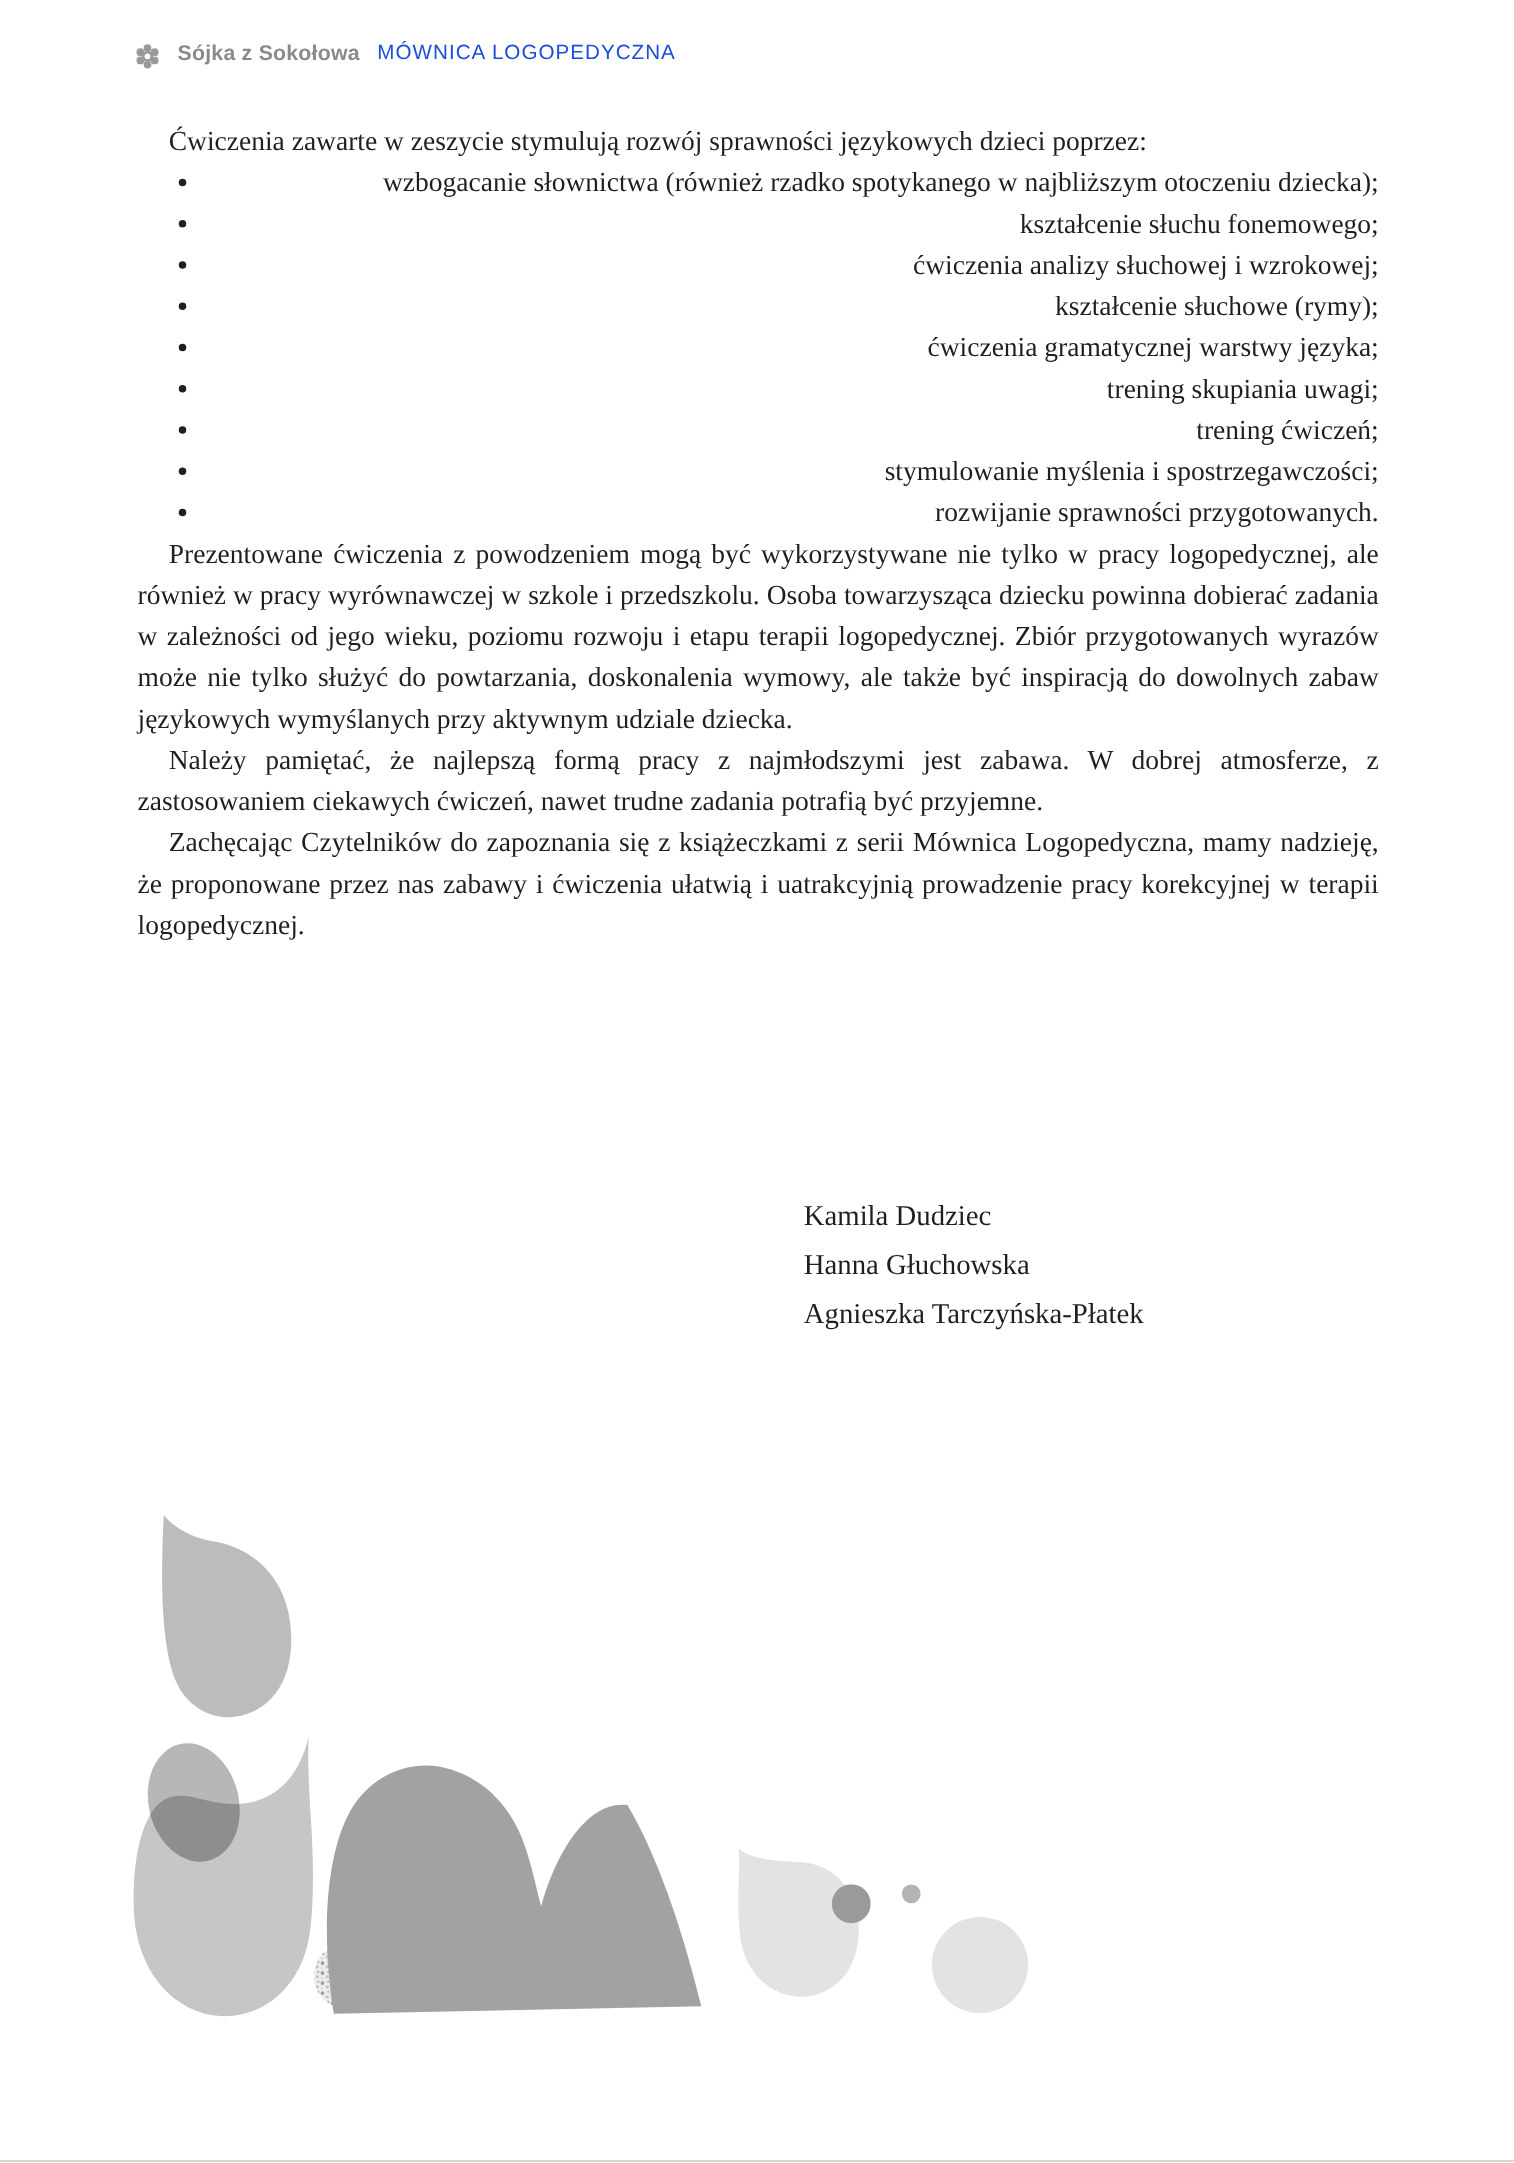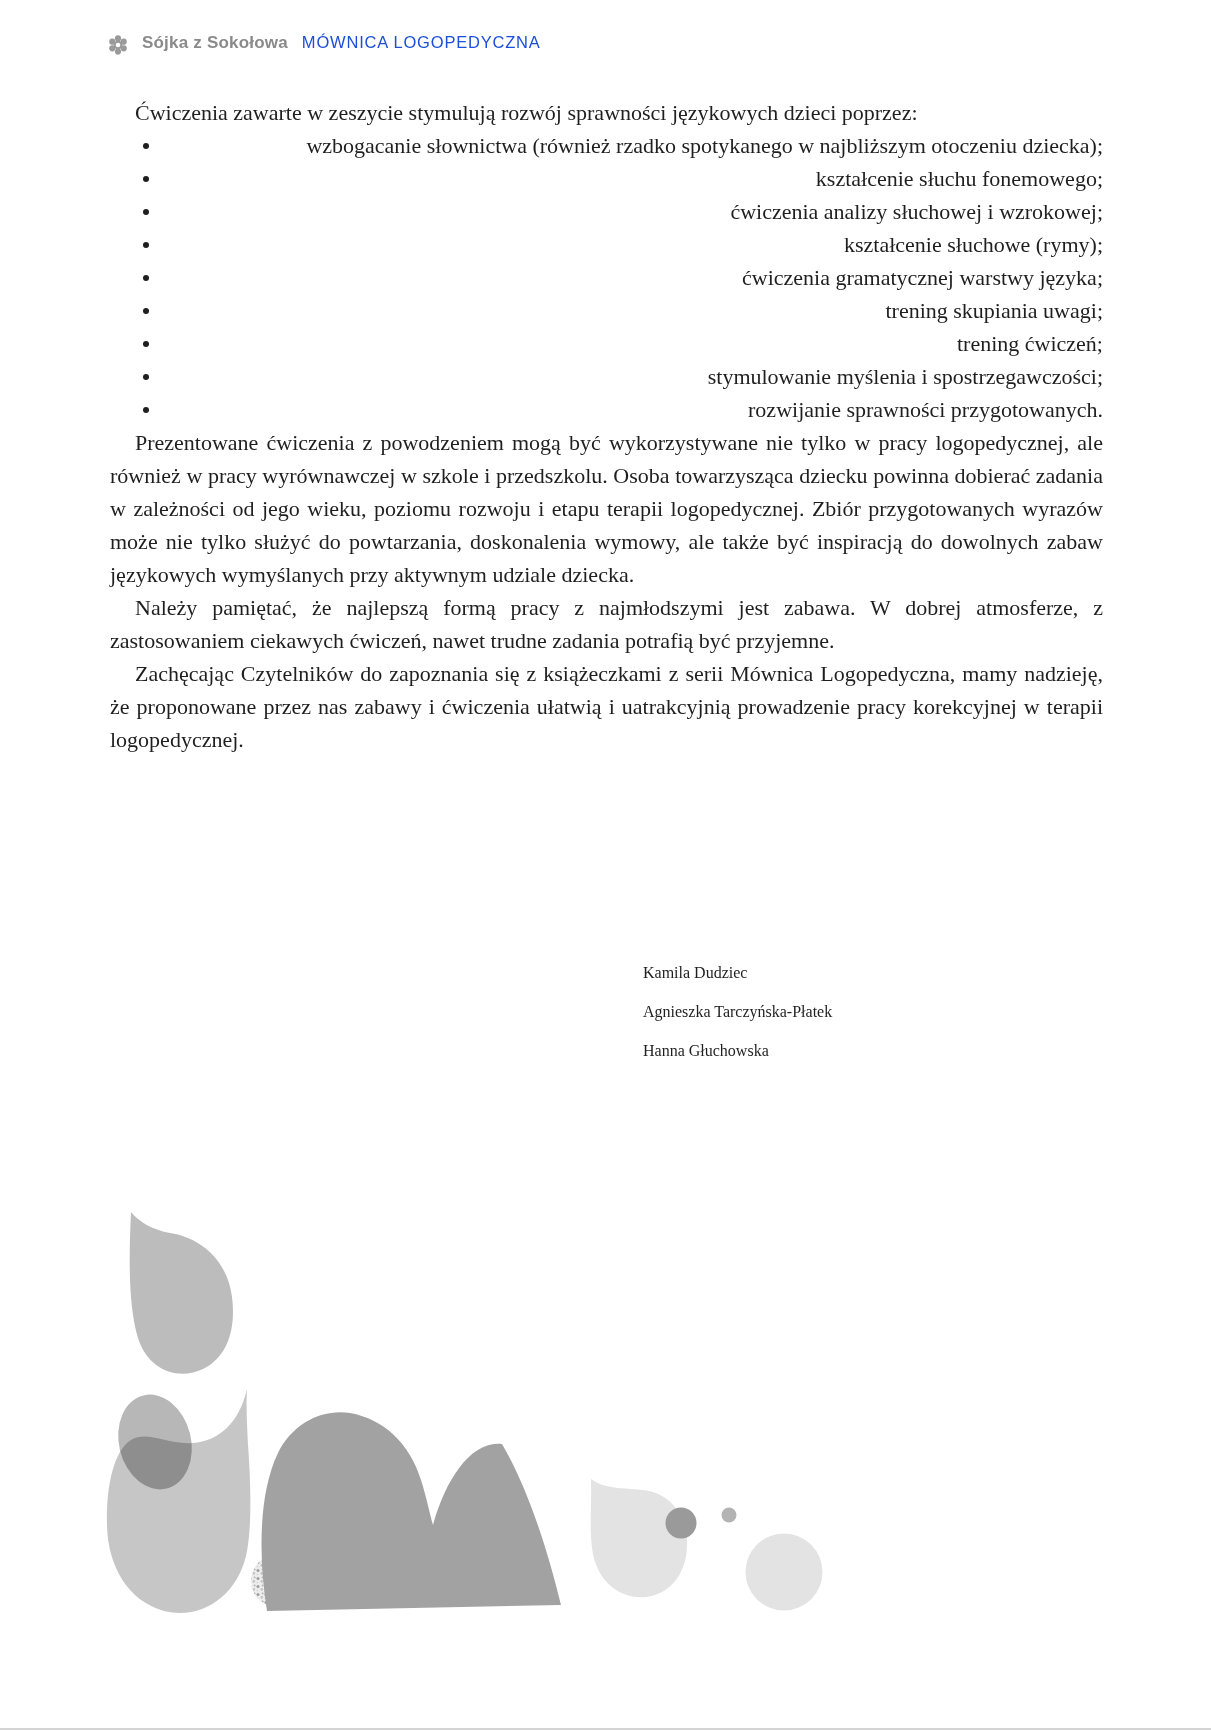--- a/index.html
+++ b/index.html
@@ -39,21 +39,21 @@
   ul.bullets li{
     position:relative;padding-left:50px;line-height:33px;text-align:right;
   }
   ul.bullets li::before{
     content:"";position:absolute;left:33px;top:14px;
     width:6px;height:6px;border-radius:50%;background:#1f1f1f;
   }
   
   #authors{
     margin:0;position:absolute;left:643px;top:953px;
-    font-size:16px;line-height:39px;
+    font-size:23px;line-height:39px;
   }
   #authors div{white-space:nowrap;}
   
   #shapes{position:absolute;left:0;top:0;width:1211px;height:1730px;pointer-events:none;}
   #bottom-rule{
     position:absolute;left:0;bottom:0;width:100%;height:2px;background:#d4d4d4;
   }
 </style>
 </head>
 <body>
@@ -90,22 +90,22 @@
       <li>stymulowanie myślenia i spostrzegawczości;</li>
       <li>rozwijanie sprawności przygotowanych.</li>
     </ul>
     <p class="para">Prezentowane ćwiczenia z powodzeniem mogą być wykorzystywane nie tylko w pracy logopedycznej, ale również w pracy wyrównawczej w szkole i przedszkolu. Osoba towarzysząca dziecku powinna dobierać zadania w zależności od jego wieku, poziomu rozwoju i etapu terapii logopedycznej. Zbiór przygotowanych wyrazów może nie tylko służyć do powtarzania, doskonalenia wymowy, ale także być inspiracją do dowolnych zabaw językowych wymyślanych przy aktywnym udziale dziecka.</p>
     <p class="para">Należy pamiętać, że najlepszą formą pracy z najmłodszymi jest zabawa. W dobrej atmosferze, z zastosowaniem ciekawych ćwiczeń, nawet trudne zadania potrafią być przyjemne.</p>
     <p class="para">Zachęcając Czytelników do zapoznania się z książeczkami z serii Mównica Logopedyczna, mamy nadzieję, że proponowane przez nas zabawy i ćwiczenia ułatwią i uatrakcyjnią prowadzenie pracy korekcyjnej w terapii logopedycznej.</p>
   </div>
 
   <div id="authors">
     <div>Kamila Dudziec</div>
+    <div>Hanna Głuchowska</div>
     <div>Agnieszka Tarczyńska-Płatek</div>
-    <div>Hanna Głuchowska</div>
   </div>
 
   <svg id="shapes" viewBox="0 0 1211 1730" aria-hidden="true">
     <defs>
       <pattern id="speckle" width="8" height="8" patternUnits="userSpaceOnUse">
         <rect width="8" height="8" fill="#ededed"></rect>
         <circle cx="2" cy="2.4" r="1.5" fill="#9e9e9e"></circle>
         <circle cx="5.8" cy="5.4" r="1.3" fill="#c4c4c4"></circle>
         <circle cx="6.6" cy="1.4" r="0.9" fill="#b0b0b0"></circle>
         <circle cx="1.4" cy="6.4" r="0.9" fill="#d8d8d8"></circle>

